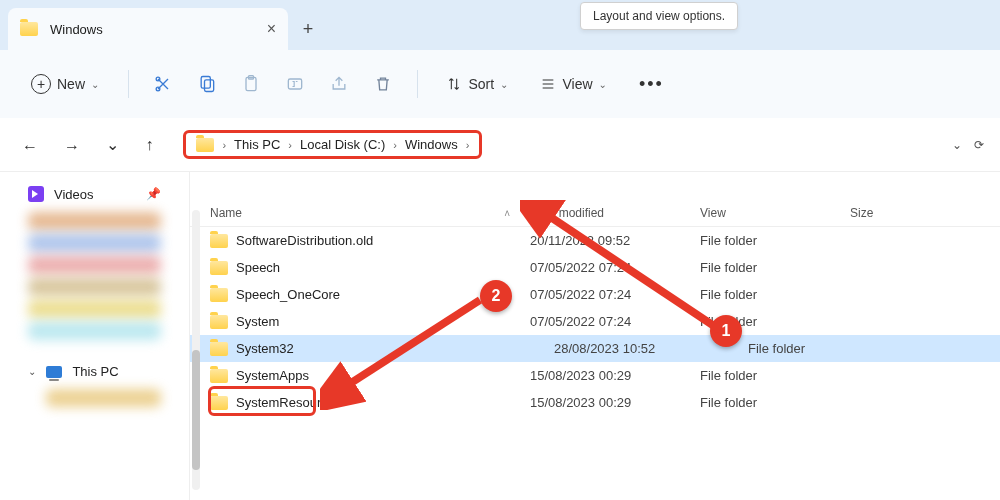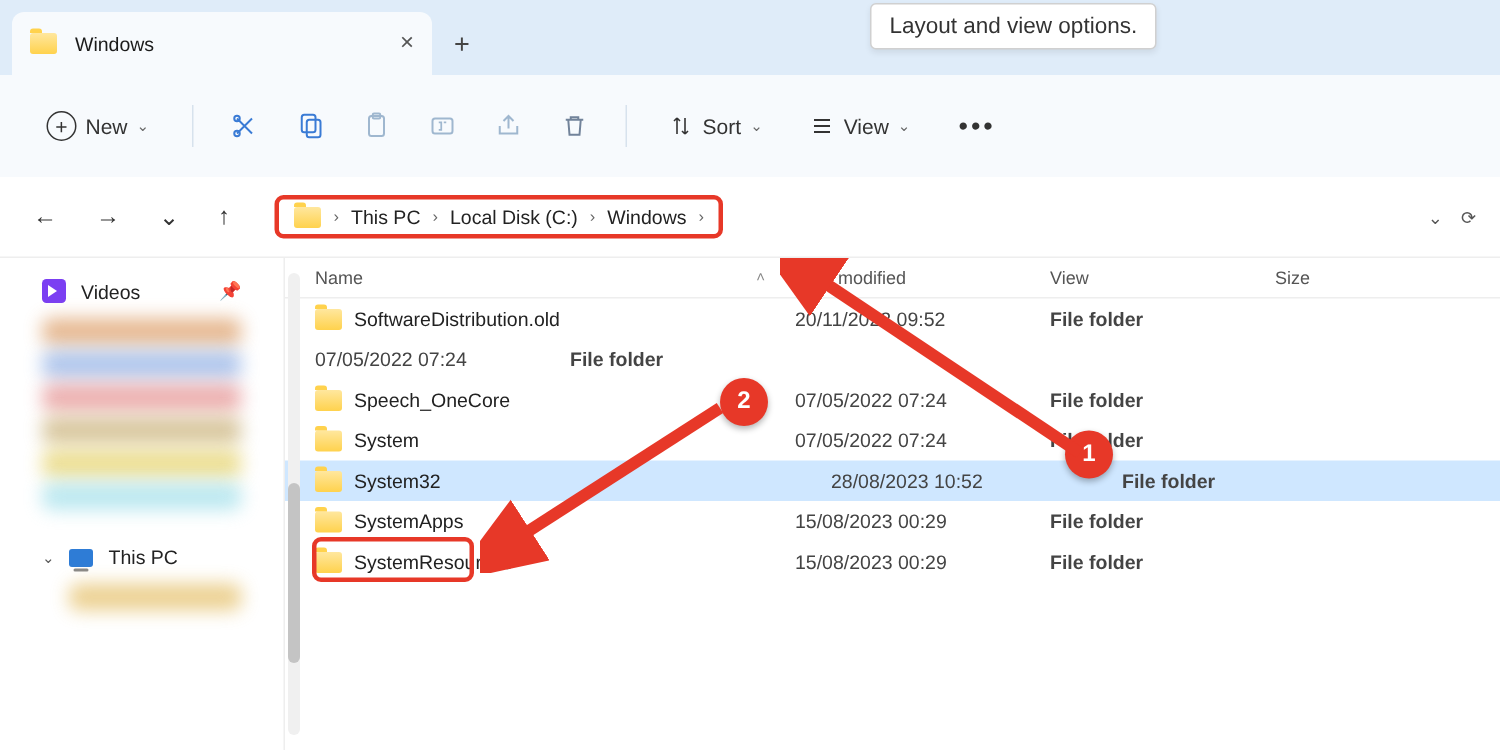--- a/index.html
+++ b/index.html
@@ -4,21 +4,21 @@
 <style>
   * { box-sizing: border-box; font-family: "Segoe UI", sans-serif; }
   body { margin: 0; width: 1000px; height: 500px; background: #fff; overflow: hidden; position: relative; }
   .titlebar { height: 50px; background: #dfecf9; display: flex; align-items: center; }
   .tab { height: 42px; background: #f7fafd; border-radius: 8px 8px 0 0; margin: 8px 0 0 8px; display: flex; align-items: center; padding: 0 12px; min-width: 280px; position: relative; }
   .tab .folder-ico { width: 18px; height: 14px; background: linear-gradient(#ffe79e, #ffd24d); border-radius: 2px; margin-right: 12px; position: relative; }
   .tab .folder-ico::before { content: ""; position: absolute; top: -3px; left: 0; width: 8px; height: 3px; background: #ffd24d; border-radius: 2px 2px 0 0; }
   .tab-title { font-size: 13px; color: #1a1a1a; }
   .tab-close { position: absolute; right: 12px; font-size: 16px; color: #555; }
   .newtab { width: 40px; display: flex; align-items: center; justify-content: center; font-size: 18px; color: #444; margin-top: 8px; }
-  .tooltip { position: absolute; top: 2px; left: 580px; background: #fff; border: 1px solid #d0d0d0; border-radius: 4px; padding: 6px 12px; font-size: 15px; color: #333; box-shadow: 0 2px 4px rgba(0,0,0,.08); }
+  .tooltip { position: absolute; top: 2px; left: 580px; background: #fff; border: 1px solid #d0d0d0; border-radius: 4px; padding: 6px 12px; font-size: 12px; color: #333; box-shadow: 0 2px 4px rgba(0,0,0,.08); }
   .toolbar { height: 68px; background: #f7fafd; display: flex; align-items: center; padding: 0 20px; gap: 12px; }
   .tbtn { display: flex; align-items: center; gap: 6px; padding: 6px 10px; border-radius: 4px; font-size: 14px; color: #333; }
   .tbtn.icononly { padding: 6px; color: #3a7bd5; }
   .tbtn.disabled { color: #9fb7cf; }
   .new-btn { border: 1px solid transparent; }
   .new-btn .plus-circle { width: 20px; height: 20px; border: 1.5px solid #333; border-radius: 50%; display: flex; align-items: center; justify-content: center; font-size: 14px; line-height: 1; }
   .chev { font-size: 10px; color: #666; }
   .sep { width: 1px; height: 28px; background: #d7e2ed; margin: 0 6px; }
   .icon-svg { width: 20px; height: 20px; display: block; }
   .navrow { height: 54px; display: flex; align-items: center; padding: 0 16px; gap: 14px; border-bottom: 1px solid #eee; }
@@ -31,31 +31,31 @@
   .addr-tail { margin-left: auto; display: flex; gap: 12px; color: #555; font-size: 12px; }
   .content { display: flex; height: calc(500px - 50px - 68px - 54px); }
   .sidebar { width: 190px; border-right: 1px solid #eee; padding: 8px 16px; overflow: hidden; }
   .side-item { display: flex; align-items: center; gap: 10px; padding: 6px 12px; font-size: 13px; color: #222; }
   .pin { margin-left: auto; color: #777; font-size: 12px; }
   .blurred { filter: blur(6px); opacity: .6; margin: 4px 12px; height: 18px; border-radius: 6px; }
   .vid-ico { width: 16px; height: 16px; background: #7b3ff2; border-radius: 3px; position: relative; }
   .vid-ico::after { content: ""; position: absolute; left: 4px; top: 4px; border-left: 6px solid #fff; border-top: 4px solid transparent; border-bottom: 4px solid transparent; }
   .pc-ico { width: 16px; height: 12px; background: #2e7cd6; border-radius: 2px; position: relative; }
   .pc-ico::after { content: ""; position: absolute; bottom: -3px; left: 3px; width: 10px; height: 2px; background: #888; border-radius: 1px; }
-  .filelist { flex: 1; position: relative; overflow: hidden; }
+  .filelist { flex: 1; position: relative; overflow: hidden; margin-top: 28px; }
   .cols { display: flex; padding: 6px 20px; font-size: 12px; color: #555; border-bottom: 1px solid #eee; }
   .col-name { width: 320px; display:flex; align-items:center; justify-content:space-between; padding-right:20px; }
   .col-date { width: 170px; }
   .col-type { width: 150px; }
   .col-size { flex: 1; }
   .row { display: flex; align-items: center; padding: 6px 20px; font-size: 13px; color: #222; }
   .row.sel { background: #cfe7ff; gap: 24px; }
   .row .name { width: 320px; display: flex; align-items: center; gap: 8px; }
   .row .date { width: 170px; color: #444; }
-  .row .type { width: 150px; color: #444; font-weight: bold; }
+  .row .type { width: 150px; color: #444; }
   .row .size { flex: 1; }
   .fico { width: 18px; height: 14px; background: linear-gradient(#ffe79e, #ffd24d); border-radius: 2px; position: relative; flex-shrink: 0; }
   .fico::before { content: ""; position: absolute; top: -3px; left: 0; width: 8px; height: 3px; background: #ffd24d; border-radius: 2px 2px 0 0; }
   .highlight-box { position: absolute; border: 3px solid #e73828; border-radius: 6px; pointer-events: none; }
   .marker { position: absolute; width: 32px; height: 32px; background: #e73828; color: #fff; border-radius: 50%; display: flex; align-items: center; justify-content: center; font-weight: 600; font-size: 16px; box-shadow: 0 2px 4px rgba(0,0,0,.3); }
   .arrow-svg { position: absolute; pointer-events: none; }
   .scrolltrack { position:absolute; left:2px; top:10px; width:8px; bottom:10px; background:#f0f0f0; border-radius:4px;}
   .scrollthumb { position:absolute; left:0; width:8px; top:140px; height:120px; background:#c4c4c4; border-radius:4px;}
 </style>
 </head>
@@ -192,20 +192,24 @@
         <div class="row">
           <div class="name">
             <span class="fico"></span>
             <span>SoftwareDistribution.old</span>
           </div>
           <div class="date">20/11/2022 09:52</div>
           <div class="type">File folder</div>
           <div class="size"></div>
         </div>
         <div class="row">
+          <div class="name">
+            <span class="fico"></span>
+            <span>Speech</span>
+          </div>
           <div class="date">07/05/2022 07:24</div>
           <div class="type">File folder</div>
           <div class="size"></div>
         </div>
         <div class="row">
           <div class="name">
             <span class="fico"></span>
             <span>Speech_OneCore</span>
           </div>
           <div class="date">07/05/2022 07:24</div>

